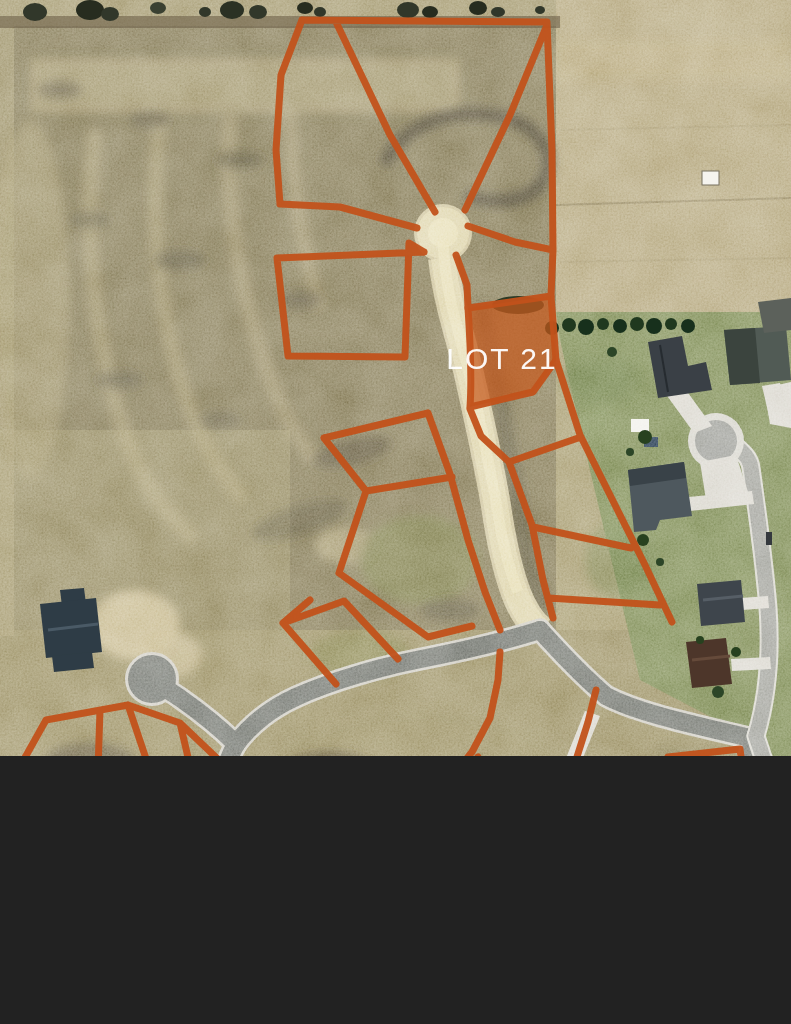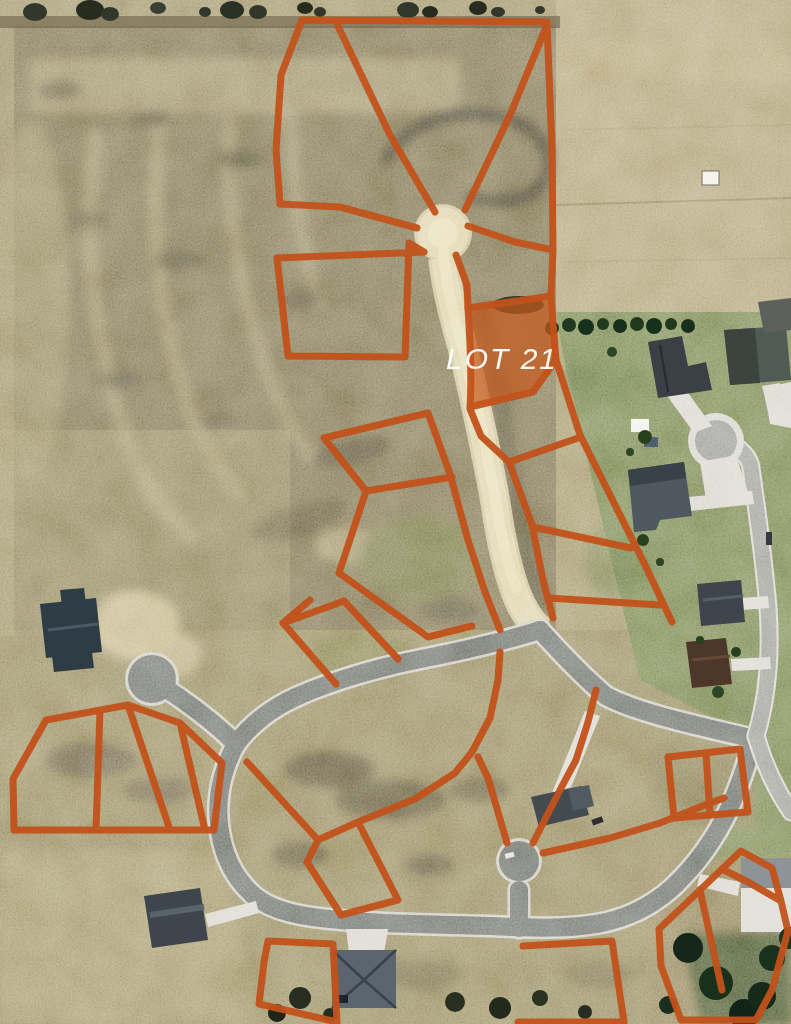--- a/index.html
+++ b/index.html
@@ -1,16 +1,16 @@
 <!DOCTYPE html>
 <html><head>
 <meta charset="utf-8">
 <style>
   html,body{margin:0;padding:0;background:#222;}
-  .stage{position:relative;width:791px;height:1024px;overflow:hidden;font-family:"Liberation Sans",sans-serif;font-style:italic;}
+  .stage{position:relative;width:791px;height:756px;overflow:hidden;font-family:"Liberation Sans",sans-serif;}
   svg{display:block;}
   text{font-family:"Liberation Sans",sans-serif;}
 </style>
 </head>
 <body>
 
 <div class="stage">
 <svg width="791" height="1024" viewBox="0 0 791 1024" xmlns="http://www.w3.org/2000/svg">
   <defs>
     <filter id="soft" x="-30%" y="-30%" width="160%" height="160%">

